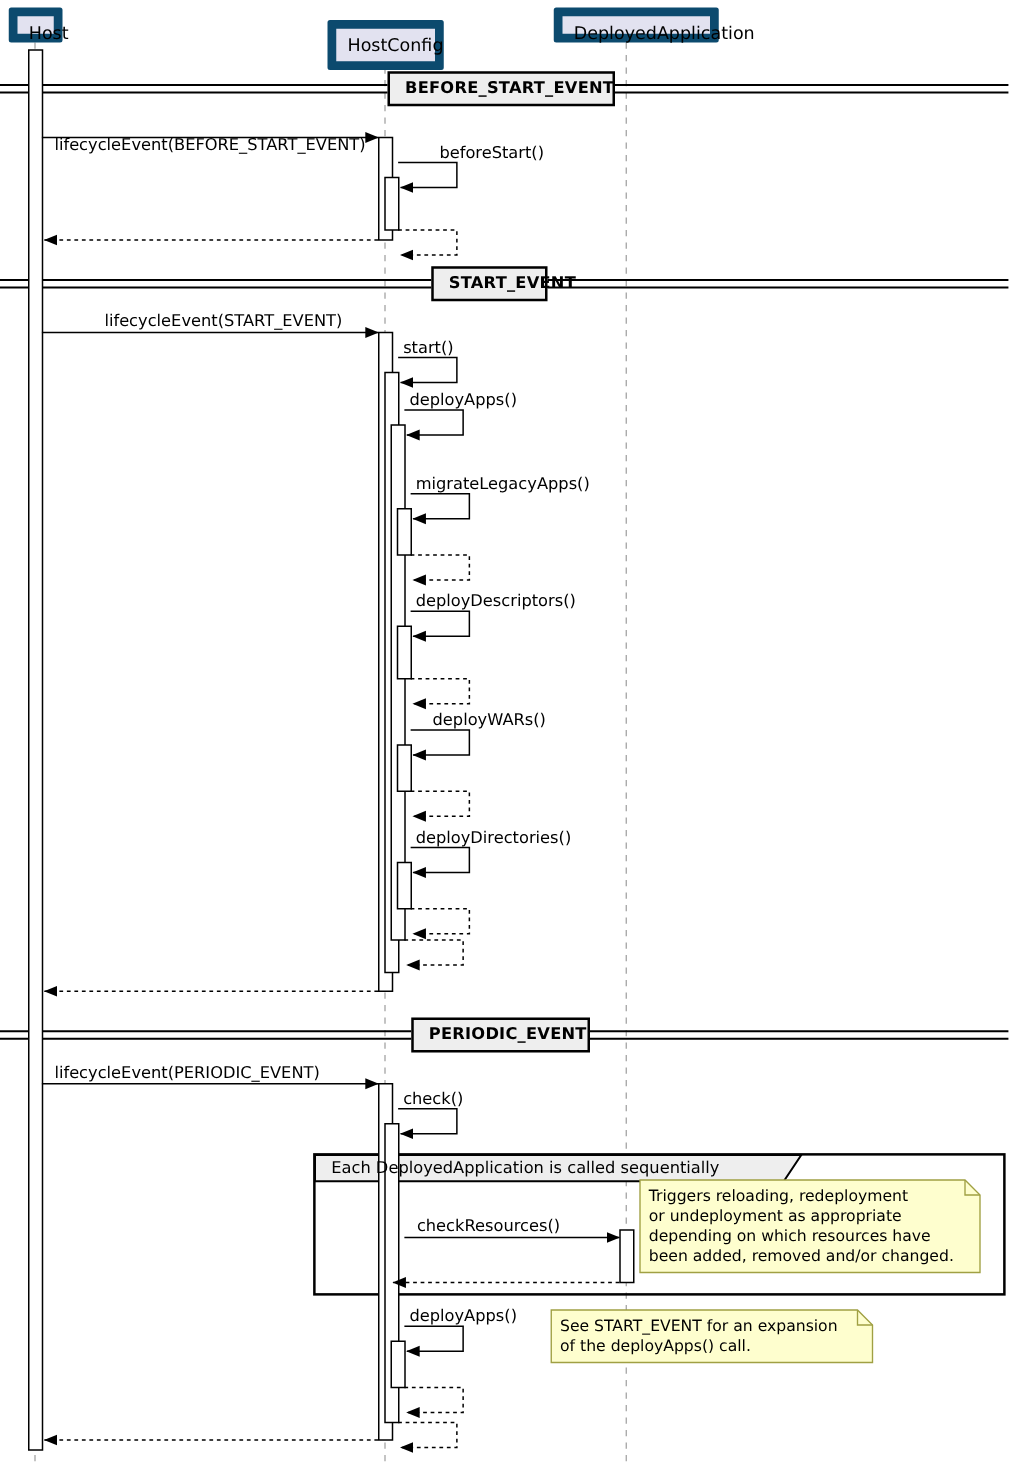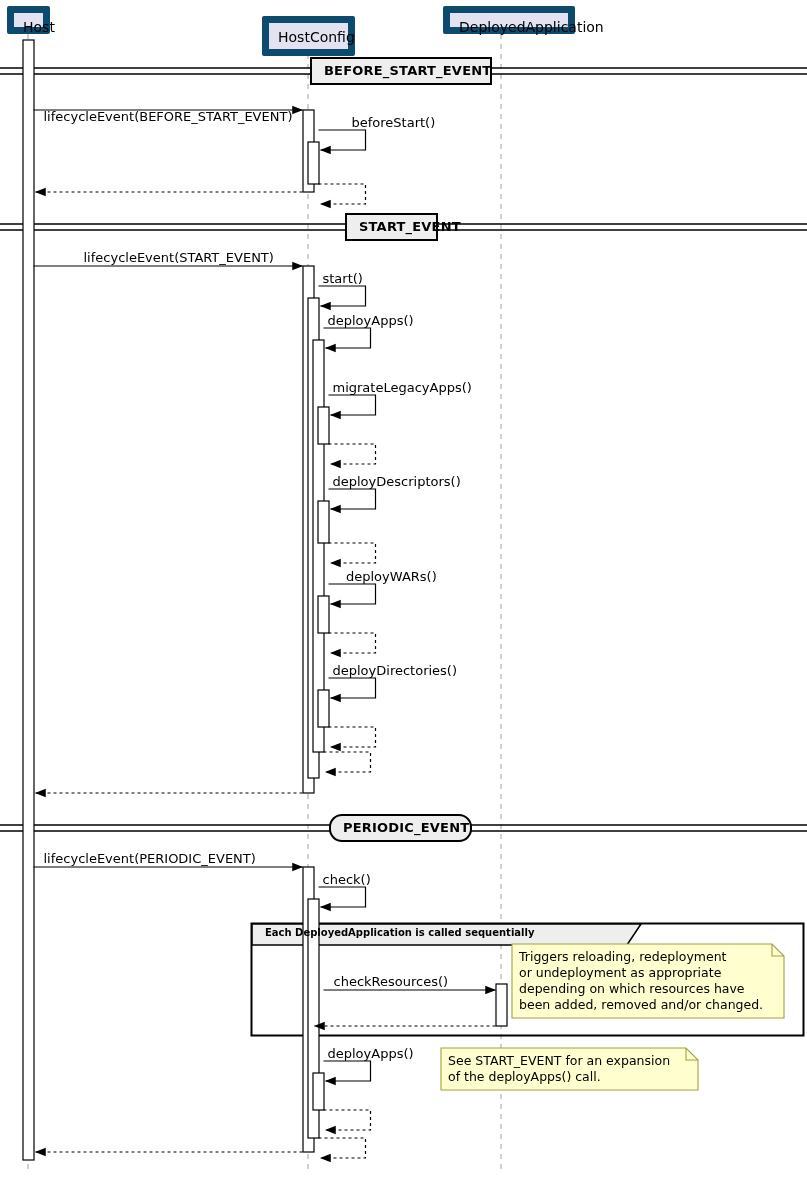--- a/index.html
+++ b/index.html
@@ -35,22 +35,22 @@
   }
   .msg-label{
     position:absolute;
     font-size:13px;
     color:#000;
     white-space:nowrap;
     line-height:1;
   }
   .group-title{
     position:absolute;
-    font-size:10px;
-    font-weight:bold;
+    font-size:13px;
+    font-weight:normal;
     color:#000;
     white-space:nowrap;
     line-height:1;
   }
   .note-text{
     position:absolute;
     font-size:12.5px;
     color:#000;
     line-height:16px;
     white-space:pre-line;
@@ -136,21 +136,21 @@
         <path d="M 686 1048 V 1060 H 698" fill="none" stroke="#A0A043" stroke-width="1.1"></path>
       </g>
   </svg>
 
   <div id="overlay">
       <div class="participant-box" style="left: 7px; top: 6px; width: 43px; height: 28px; line-height: 16px;">Host</div>
       <div class="participant-box" style="left: 262px; top: 16px; width: 93px; height: 40px; line-height: 16px;">HostConfig</div>
       <div class="participant-box" style="left: 443px; top: 6px; width: 132px; height: 28px; line-height: 16px;">DeployedApplication</div>
       <div class="divider-label" style="left: 310px; top: 57px; width: 182px; z-index: 5;">BEFORE_START_EVENT</div>
       <div class="divider-label" style="left: 345px; top: 213px; width: 93px; z-index: 5;">START_EVENT</div>
-      <div class="divider-label" style="left: 329px; top: 814px; width: 143px; z-index: 5; border-radius: 13px;">PERIODIC_EVENT</div>
+      <div class="divider-label" style="left: 329px; top: 814px; width: 143px; z-index: 5;">PERIODIC_EVENT</div>
       <div class="group-title" style="left: 265px; top: 928px;">Each DeployedApplication is called sequentially</div>
       <div class="msg-label" style="left: 43.5px; top: 110px;">lifecycleEvent(BEFORE_START_EVENT)</div>
       <div class="msg-label" style="left: 322.5px; top: 116px; margin-left: 29px;">beforeStart()</div>
       <div class="msg-label" style="left: 43.5px; top: 251px; margin-left: 40px;">lifecycleEvent(START_EVENT)</div>
       <div class="msg-label" style="left: 322.5px; top: 272px;">start()</div>
       <div class="msg-label" style="left: 327.5px; top: 314px;">deployApps()</div>
       <div class="msg-label" style="left: 332.5px; top: 381px;">migrateLegacyApps()</div>
       <div class="msg-label" style="left: 332.5px; top: 475px;">deployDescriptors()</div>
       <div class="msg-label" style="left: 330px; top: 570px; margin-left: 16px;">deployWARs()</div>
       <div class="msg-label" style="left: 332.5px; top: 664px;">deployDirectories()</div>

